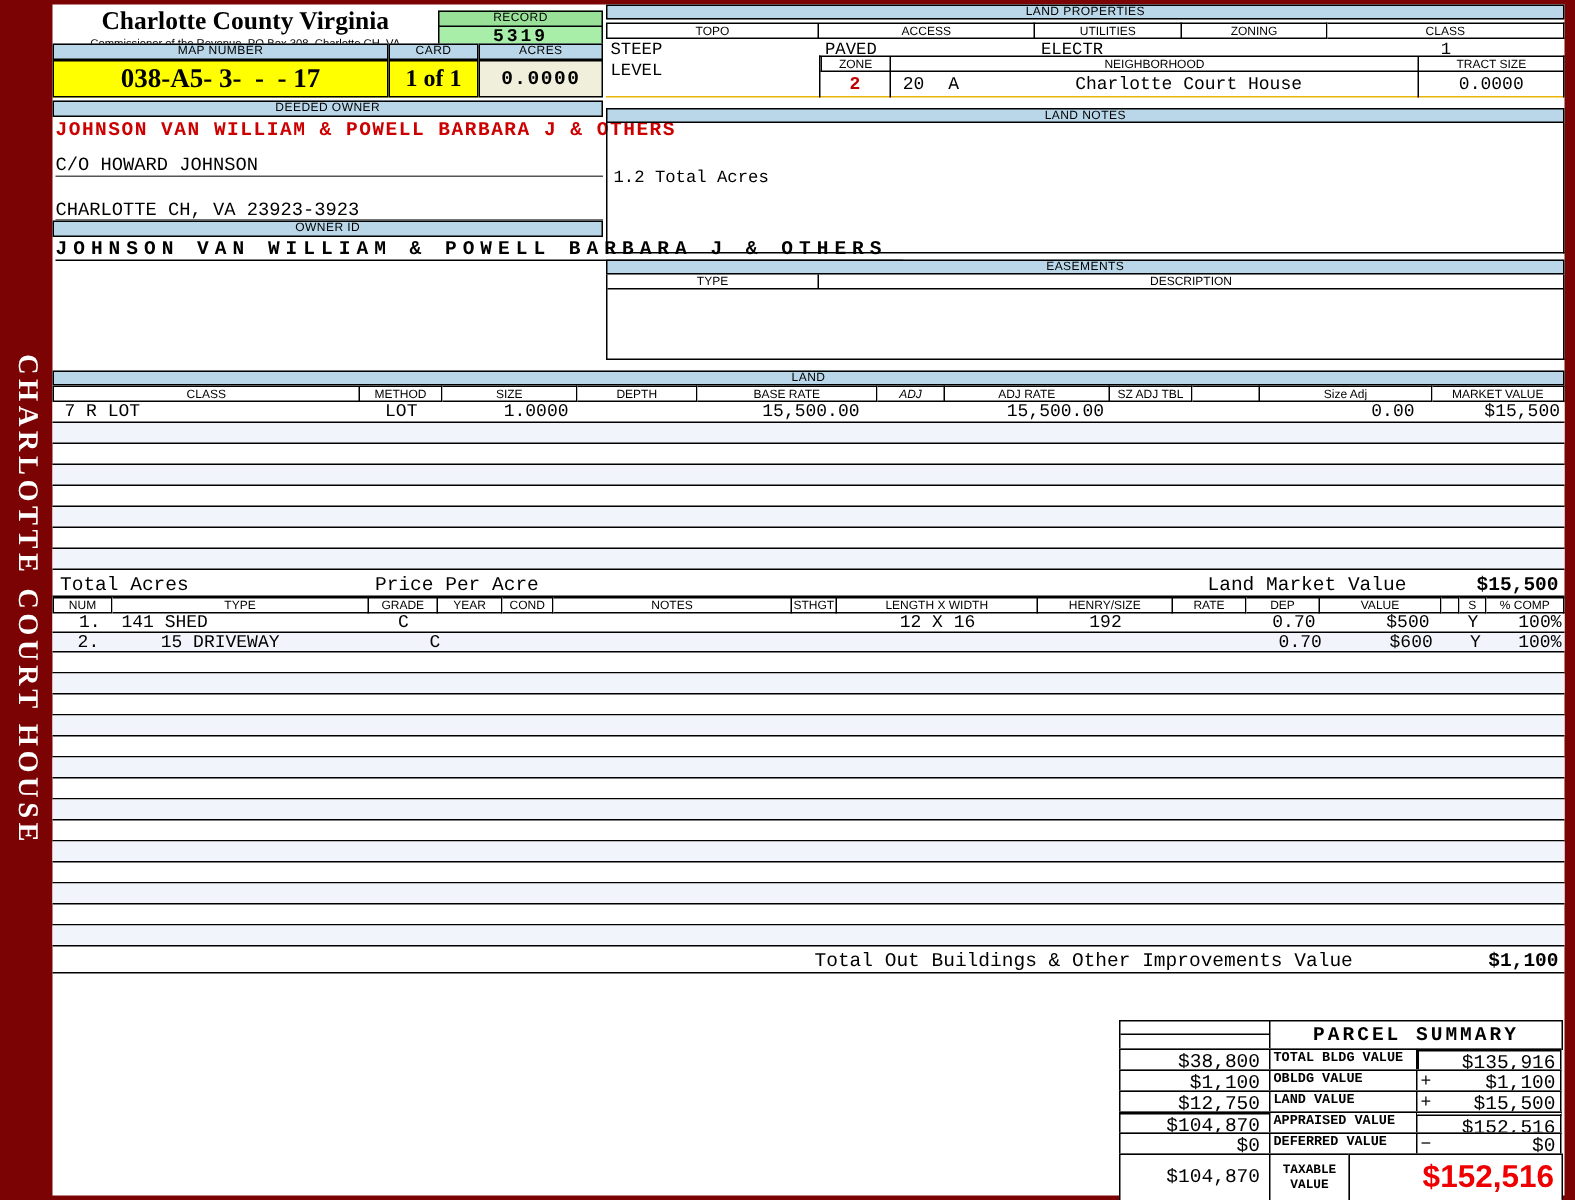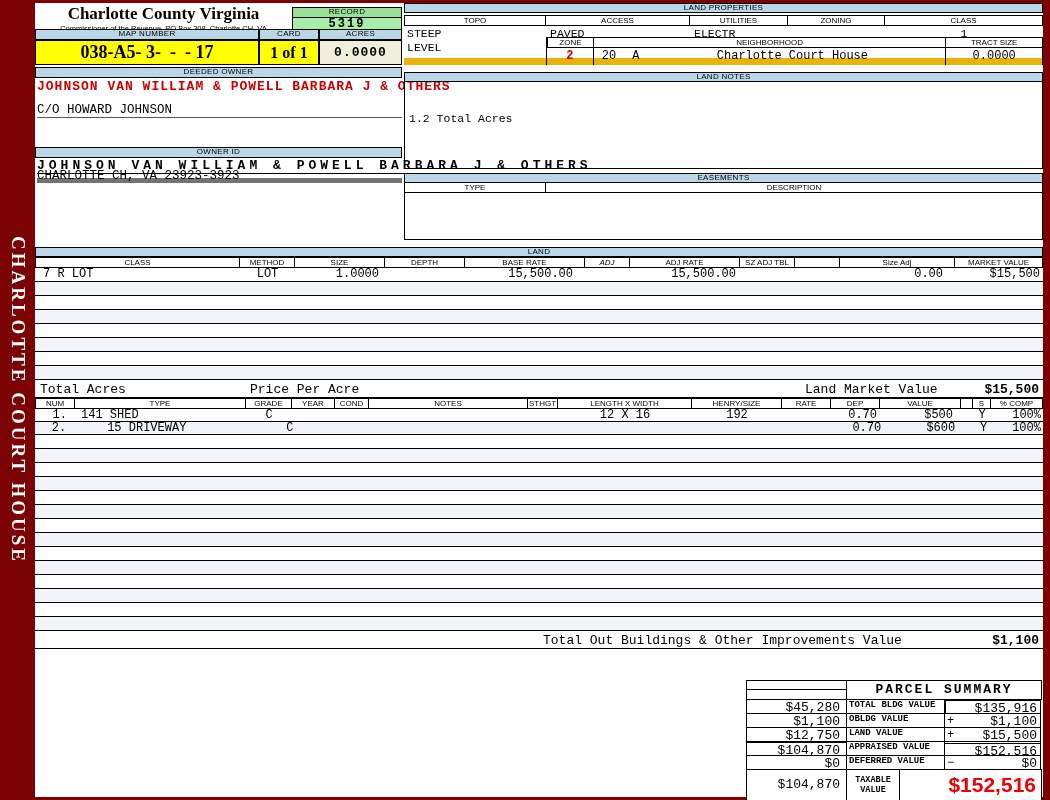--- a/index.html
+++ b/index.html
@@ -56,26 +56,26 @@
   <div class="abs bar" style="left:224px;top:26px;width:60px;height:11px;">CARD</div>
   <div class="abs bar" style="left:284px;top:26px;width:83px;height:11px;">ACRES</div>
 
   <div class="abs serif yellowbox" style="left:0;top:37px;width:224px;height:25px;font-weight:bold;font-size:18px;text-align:center;line-height:23px;white-space:pre;">038-A5- 3-  -  - 17</div>
   <div class="abs serif yellowbox" style="left:224px;top:37px;width:60px;height:25px;font-weight:bold;font-size:16px;text-align:center;line-height:23px;">1 of 1</div>
   <div class="abs mono" style="left:284px;top:37px;width:83px;height:25px;background:#EFEFDB;border:1px solid #000;font-weight:bold;font-size:13px;text-align:center;line-height:23px;letter-spacing:1px;">0.0000</div>
 
   <div class="abs bar" style="left:0;top:64px;width:367px;height:11px;">DEEDED OWNER</div>
   <div class="abs mono" style="left:2px;top:76px;width:600px;height:13px;color:#CC0000;font-weight:bold;font-size:13px;letter-spacing:1px;white-space:nowrap;">JOHNSON VAN WILLIAM &amp; POWELL BARBARA J &amp; OTHERS</div>
   <div class="abs mono" style="left:2px;top:100px;width:365px;height:15px;font-size:12.5px;border-bottom:1px solid #555;">C/O HOWARD JOHNSON</div>
-  <div class="abs mono" style="left:2px;top:130px;width:365px;height:14px;font-size:12.5px;border-bottom:5px solid #737373;margin-top:36px;">CHARLOTTE CH, VA 23923-3923</div>
+  <div class="abs mono" style="left:2px;top:130px;width:365px;height:14px;font-size:12.5px;border-bottom:1px solid #737373;">CHARLOTTE CH, VA 23923-3923</div>
   <div class="abs bar" style="left:0;top:144px;width:367px;height:11px;">OWNER ID</div>
   <div class="abs mono" style="left:2px;top:155px;width:565px;height:16px;font-weight:bold;font-size:13px;letter-spacing:4px;white-space:nowrap;border-bottom:1px solid #000;overflow:hidden;">JOHNSON VAN WILLIAM &amp; POWELL BARBARA J &amp; OTHERS</div>
 
   <div class="abs bar" style="left:369px;top:0;width:639px;height:10px;">LAND PROPERTIES</div>
-  <div class="abs" style="left:369px;top:12px;width:639px;height:50px;border-bottom:7px solid #eab308;">
+  <div class="abs" style="left:369px;top:12px;width:639px;height:50px;border-bottom:1px solid #eab308;">
     <div class="hdrrow">
       <div class="hdrcell" style="width:142px;">TOPO</div>
       <div class="hdrcell" style="width:144px;">ACCESS</div>
       <div class="hdrcell" style="width:98px;">UTILITIES</div>
       <div class="hdrcell" style="width:97px;">ZONING</div>
       <div class="hdrcell" style="width:158px;">CLASS</div>
     </div>
     <div class="abs mono" style="left:3px;top:12px;font-size:11.5px;">STEEP</div>
     <div class="abs mono" style="left:3px;top:26px;font-size:11.5px;">LEVEL</div>
     <div class="abs mono" style="left:146px;top:12px;font-size:11.5px;">PAVED</div>
@@ -233,21 +233,21 @@
   </div>
 
   <div id="parcel" class="mono">
     <div class="psrow" style="height:19px;">
       <div class="psprior" style="padding:0;">
         <div style="height:9px;border-bottom:1px solid #000;"></div>
       </div>
       <div class="yellowbox" style="width:196px;margin-left:-1px;font-weight:bold;font-size:13px;letter-spacing:2px;text-align:center;line-height:17px;">PARCEL SUMMARY</div>
     </div>
     <div class="psrow" style="height:14px;">
-      <div class="psprior">$45,280</div>
+      <div class="psprior">$38,800</div>
       <div class="pslabel">TOTAL BLDG VALUE</div>
       <div class="psval" style="border-left:2px solid #000;border-top:2px solid #000;">
         <span class="op"></span>
         <span class="v">$135,916</span>
       </div>
     </div>
     <div class="psrow" style="height:14px;">
       <div class="psprior">$1,100</div>
       <div class="pslabel">OBLDG VALUE</div>
       <div class="psval">

